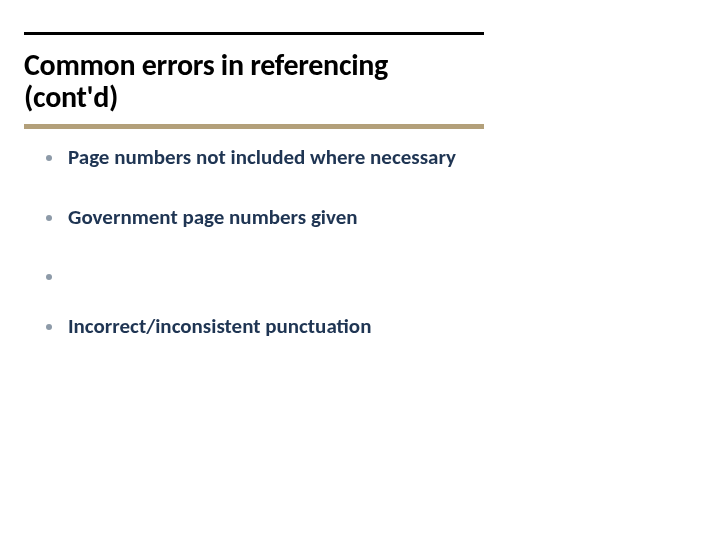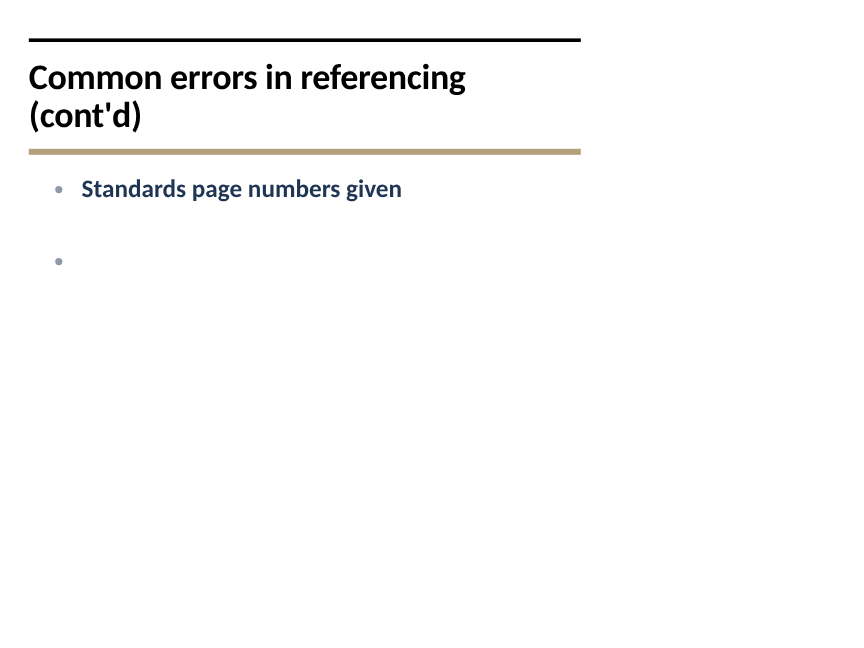--- a/index.html
+++ b/index.html
@@ -76,20 +76,28 @@
 
   <div class="title-block">
     <div class="rule-top"></div>
     <div class="title-text">Common errors in referencing (cont'd)</div>
     <div class="rule-bottom"></div>
   </div>
 
   <div class="body-block">
     <div class="bullet">
       <div class="bullet-dot"></div>
-      <div class="bullet-text">Standards page numbers given</div>
+      <div class="bullet-text">Page numbers not included where necessary</div>
     </div>
     <div class="bullet">
       <div class="bullet-dot"></div>
+      <div class="bullet-text">Government page numbers given</div>
+    </div>
+    <div class="bullet">
+      <div class="bullet-dot"></div>
+    </div>
+    <div class="bullet">
+      <div class="bullet-dot"></div>
+      <div class="bullet-text">Incorrect/inconsistent punctuation</div>
     </div>
   </div>
 
 </div>
 
 </body></html>

